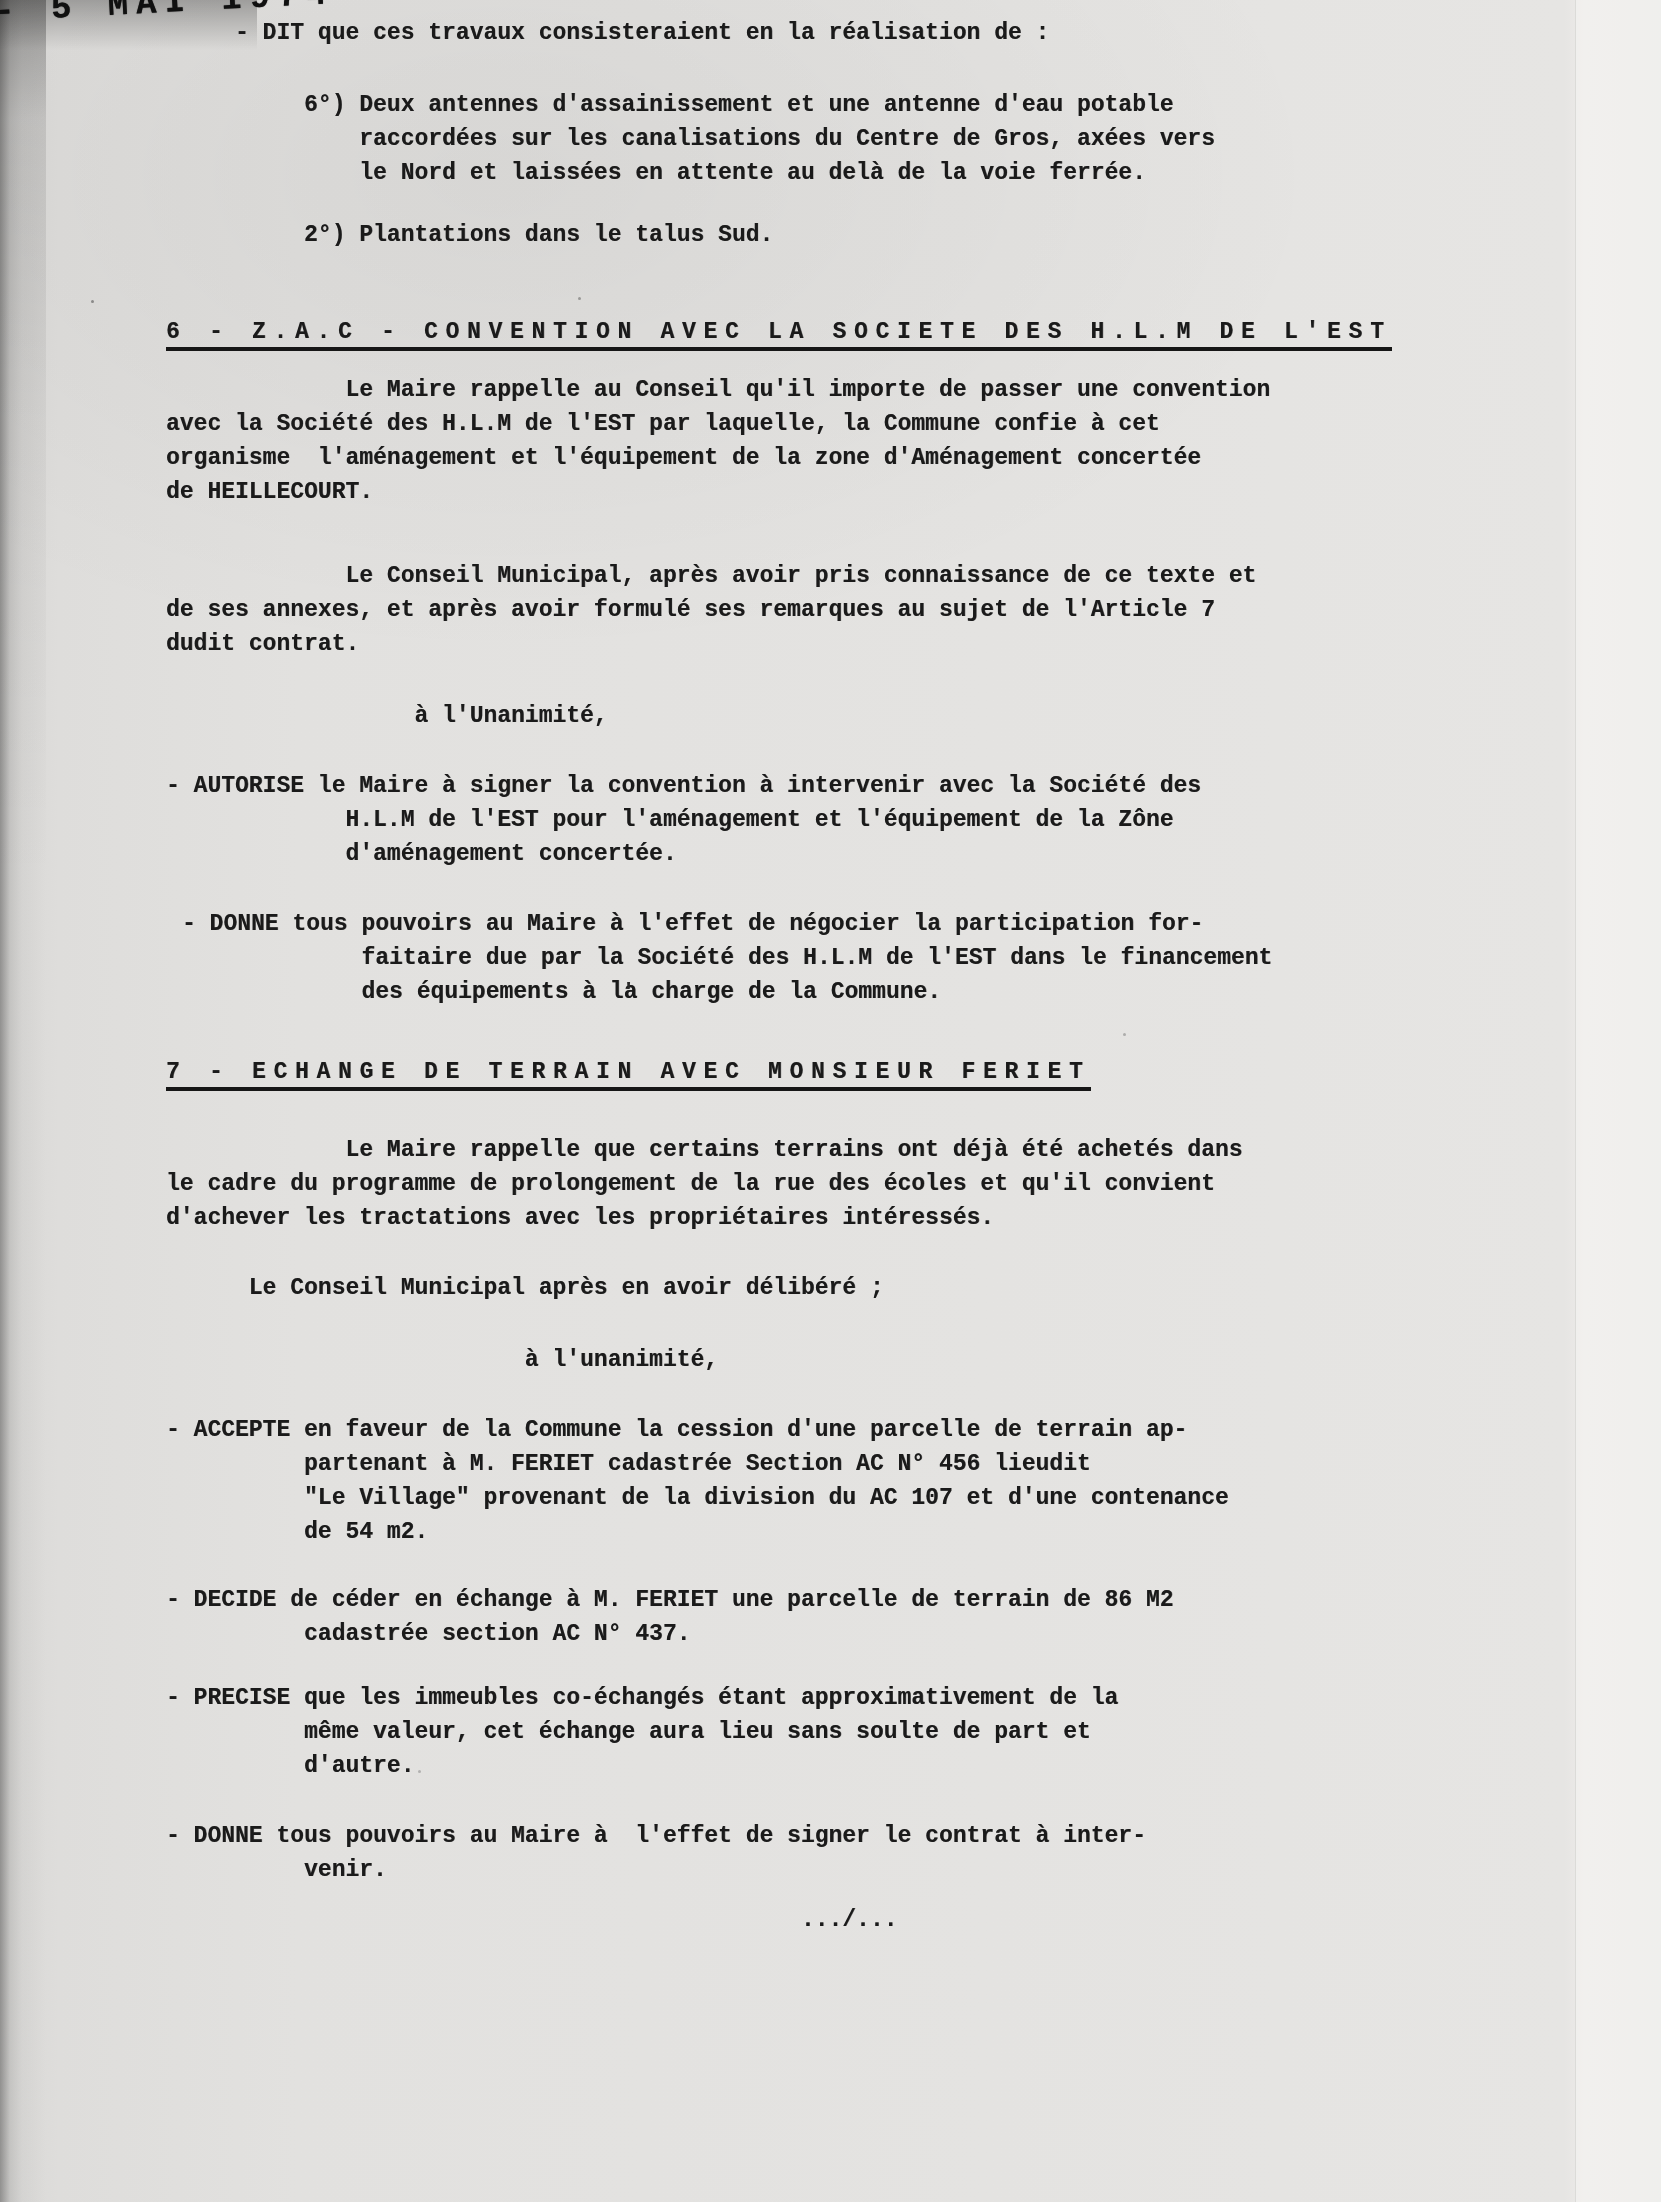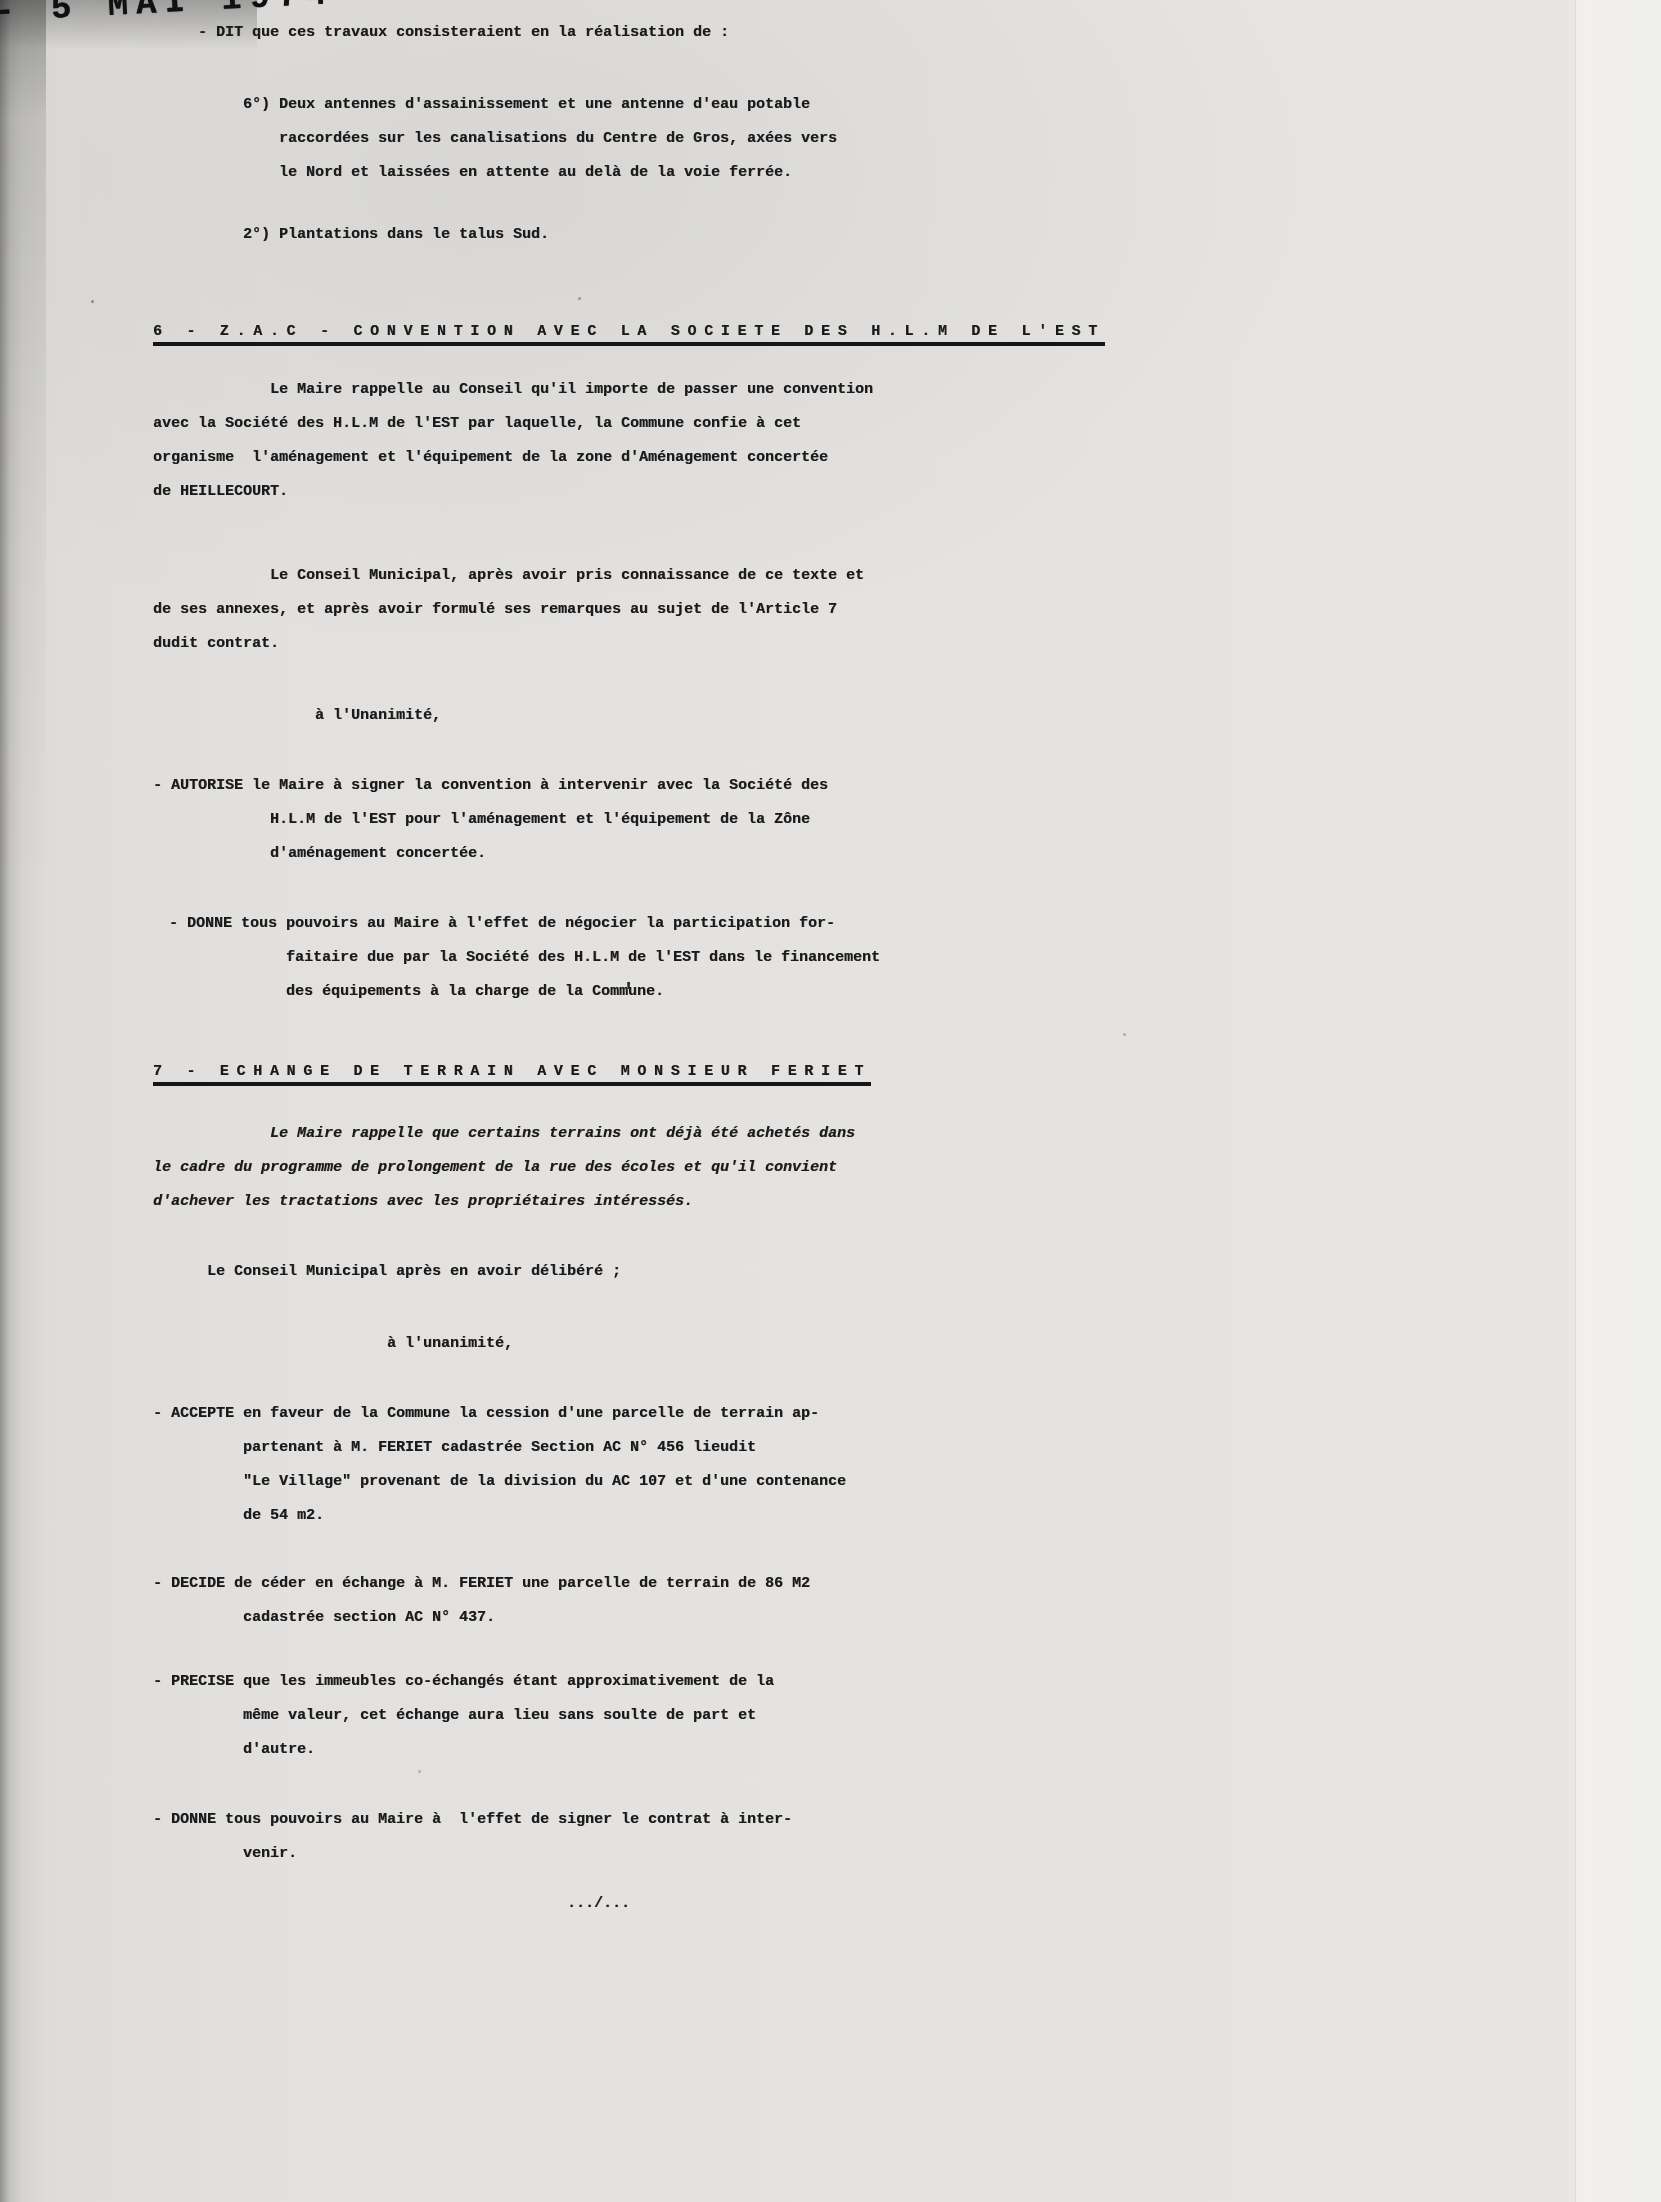--- a/index.html
+++ b/index.html
@@ -42,23 +42,23 @@
   .stamp{
     position:absolute;top:-16px;left:-6px;
     font-size:34px;font-weight:700;letter-spacing:8px;
     transform:rotate(-3deg);
     color:#101010;
     text-shadow:0 0 1px rgba(0,0,0,0.7);
     white-space:pre;
   }
   
   .doc{
-    position:absolute;left:4px;top:0;
+    position:absolute;left:17px;top:0;
     padding:16px 40px 0 149px;
-    font-size:15px;line-height:34px;font-weight:700;
+    font-size:23px;line-height:34px;font-weight:700;
     text-shadow:0.4px 0.4px 0.6px rgba(25,25,25,0.55);
   }
   .line{white-space:pre;}
   .block.heading .hl{
     letter-spacing:7.7px;
     padding-bottom:2px;
     border-bottom:4px solid #161616;
   }
   .ink-speck{
     position:absolute;left:622px;top:980px;
@@ -111,21 +111,21 @@
         <div class="line">             d'aménagement concertée.</div>
       </div>
       <div class="block" style="margin-top: 36px; margin-left: 16px;">
         <div class="line">- DONNE tous pouvoirs au Maire à l'effet de négocier la participation for-</div>
         <div class="line">             faitaire due par la Société des H.L.M de l'EST dans le financement</div>
         <div class="line">             des équipements à la charge de la Commune.</div>
       </div>
       <div class="block heading" style="margin-top: 46px;">
         <div class="line"><span class="hl">7 - ECHANGE DE TERRAIN AVEC MONSIEUR FERIET</span></div>
       </div>
-      <div class="block" style="margin-top: 28px; font-style: italic;">
+      <div class="block" style="margin-top: 44px;">
         <div class="line">             Le Maire rappelle que certains terrains ont déjà été achetés dans</div>
         <div class="line">le cadre du programme de prolongement de la rue des écoles et qu'il convient</div>
         <div class="line">d'achever les tractations avec les propriétaires intéressés.</div>
       </div>
       <div class="block" style="margin-top: 36px;">
         <div class="line">      Le Conseil Municipal après en avoir délibéré ;</div>
       </div>
       <div class="block" style="margin-top: 38px;">
         <div class="line">                          à l'unanimité,</div>
       </div>

